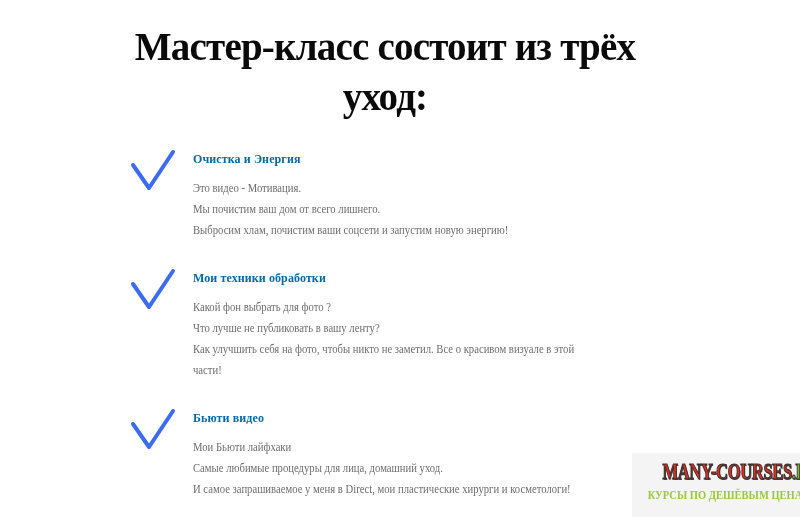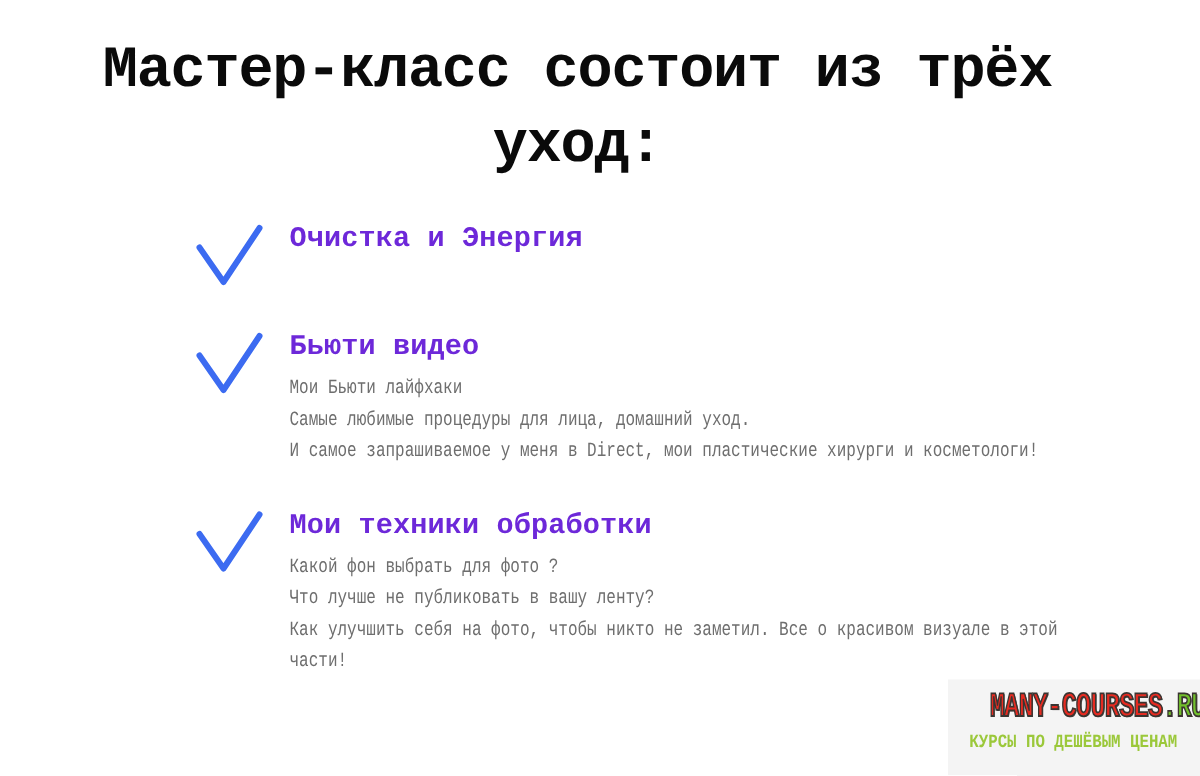--- a/index.html
+++ b/index.html
@@ -3,21 +3,21 @@
 <meta charset="utf-8">
 <style>
   * { box-sizing: border-box; margin: 0; padding: 0; }
   html, body { background: #ffffff; }
   .page {
     position: relative;
     width: 800px;
     height: 517px;
     background: #ffffff;
     overflow: hidden;
-    font-family: Liberation Mono, monospace;
+    font-family: Liberation Serif, serif;
   }
   
   .title {
     position: absolute;
     top: 22px;
     left: 15px;
     width: 740px;
     text-align: center;
     font-size: 39px;
     line-height: 50px;
@@ -46,24 +46,24 @@
     width: 46px;
     height: 44px;
     margin-top: 4px;
     display: block;
   }
   .item-content {
     padding-top: 7px;
     width: 497px;
   }
   .item-title {
-    font-size: 19px;
+    font-size: 12px;
     line-height: 15px;
     font-weight: 700;
-    color: #6d28d9;
+    color: #0369a1;
     letter-spacing: 0.1px;
     margin-bottom: 10px;
   }
   .item-line {
     font-size: 13.5px;
     line-height: 21px;
     color: #6e6e6e;
     white-space: nowrap;
     transform: scaleX(0.79);
     transform-origin: 0 50%;
@@ -119,38 +119,27 @@
   <div class="items">
 
       <div class="item">
         <span class="check-wrap">
           <svg class="check-svg" viewBox="0 0 46 44" fill="none" xmlns="http://www.w3.org/2000/svg">
             <polyline points="3,16 19,39 43,3" stroke="#3c6bf1" stroke-width="4" stroke-linecap="round" stroke-linejoin="round" fill="none"></polyline>
           </svg>
         </span>
         <div class="item-content">
           <h3 class="item-title">Очистка и Энергия</h3>
-        </div>
-      </div>
-
-      <div class="item">
-        <span class="check-wrap">
-          <svg class="check-svg" viewBox="0 0 46 44" fill="none" xmlns="http://www.w3.org/2000/svg">
-            <polyline points="3,16 19,39 43,3" stroke="#3c6bf1" stroke-width="4" stroke-linecap="round" stroke-linejoin="round" fill="none"></polyline>
-          </svg>
-        </span>
-        <div class="item-content">
-          <h3 class="item-title">Бьюти видео</h3>
           <div class="item-body">
 
-              <div class="item-line">Мои Бьюти лайфхаки</div>
+              <div class="item-line">Это видео - Мотивация.</div>
 
-              <div class="item-line">Самые любимые процедуры для лица, домашний уход.</div>
+              <div class="item-line">Мы почистим ваш дом от всего лишнего.</div>
 
-              <div class="item-line">И самое запрашиваемое у меня в Direct, мои пластические хирурги и косметологи!</div>
+              <div class="item-line">Выбросим хлам, почистим ваши соцсети и запустим новую энергию!</div>
             </div>
         </div>
       </div>
 
       <div class="item">
         <span class="check-wrap">
           <svg class="check-svg" viewBox="0 0 46 44" fill="none" xmlns="http://www.w3.org/2000/svg">
             <polyline points="3,16 19,39 43,3" stroke="#3c6bf1" stroke-width="4" stroke-linecap="round" stroke-linejoin="round" fill="none"></polyline>
           </svg>
         </span>
@@ -161,20 +150,39 @@
               <div class="item-line">Какой фон выбрать для фото ?</div>
 
               <div class="item-line">Что лучше не публиковать в вашу ленту?</div>
 
               <div class="item-line">Как улучшить себя на фото, чтобы никто не заметил. Все о красивом визуале в этой</div>
 
               <div class="item-line">части!</div>
             </div>
         </div>
       </div>
+
+      <div class="item">
+        <span class="check-wrap">
+          <svg class="check-svg" viewBox="0 0 46 44" fill="none" xmlns="http://www.w3.org/2000/svg">
+            <polyline points="3,16 19,39 43,3" stroke="#3c6bf1" stroke-width="4" stroke-linecap="round" stroke-linejoin="round" fill="none"></polyline>
+          </svg>
+        </span>
+        <div class="item-content">
+          <h3 class="item-title">Бьюти видео</h3>
+          <div class="item-body">
+
+              <div class="item-line">Мои Бьюти лайфхаки</div>
+
+              <div class="item-line">Самые любимые процедуры для лица, домашний уход.</div>
+
+              <div class="item-line">И самое запрашиваемое у меня в Direct, мои пластические хирурги и косметологи!</div>
+            </div>
+        </div>
+      </div>
     </div>
 
   <div class="watermark">
     <div class="wm-logo"><span class="wm-red">MANY-COURSES</span><span class="wm-green">.RU</span></div>
     <div class="wm-tagline">КУРСЫ ПО ДЕШЁВЫМ ЦЕНАМ</div>
   </div>
 
 </div>
 
 </body></html>

